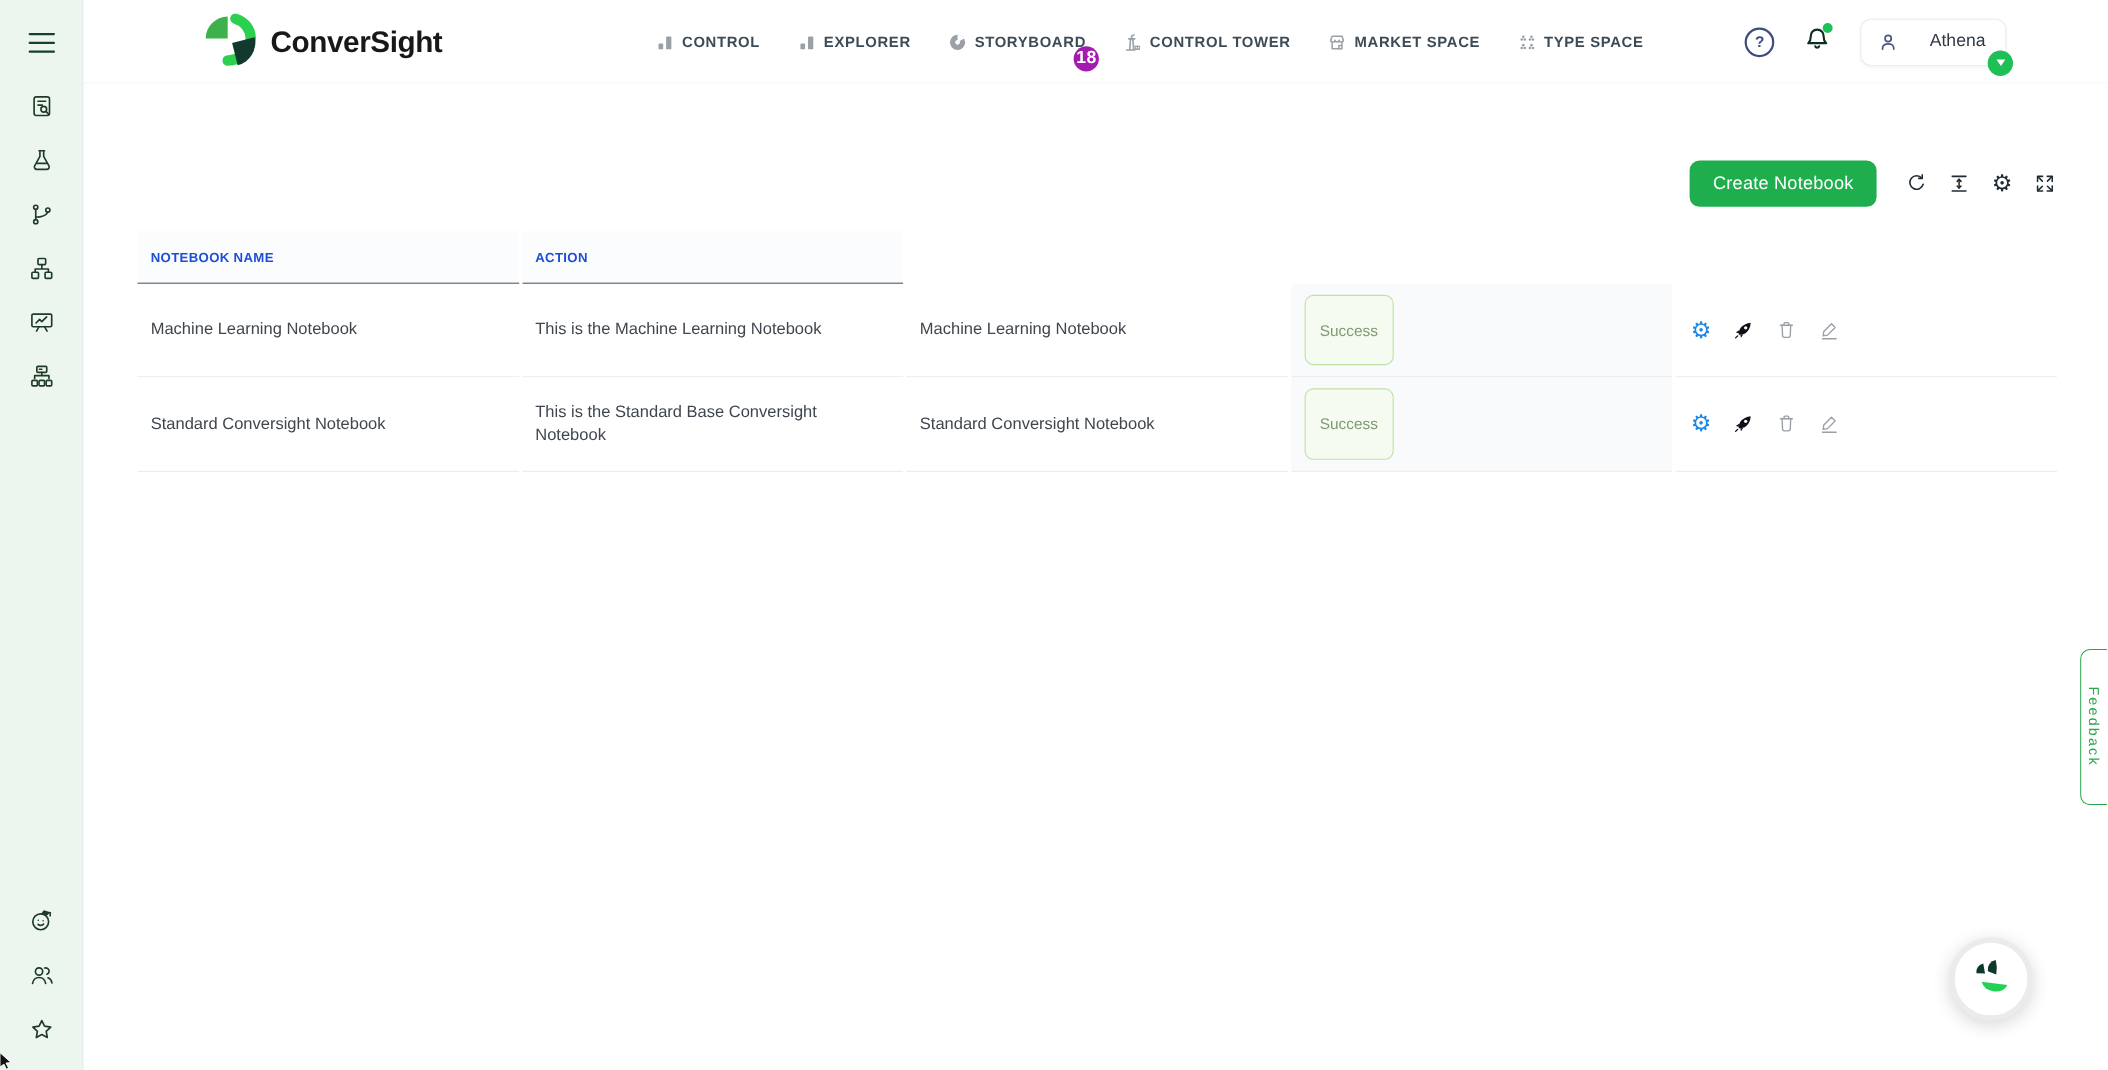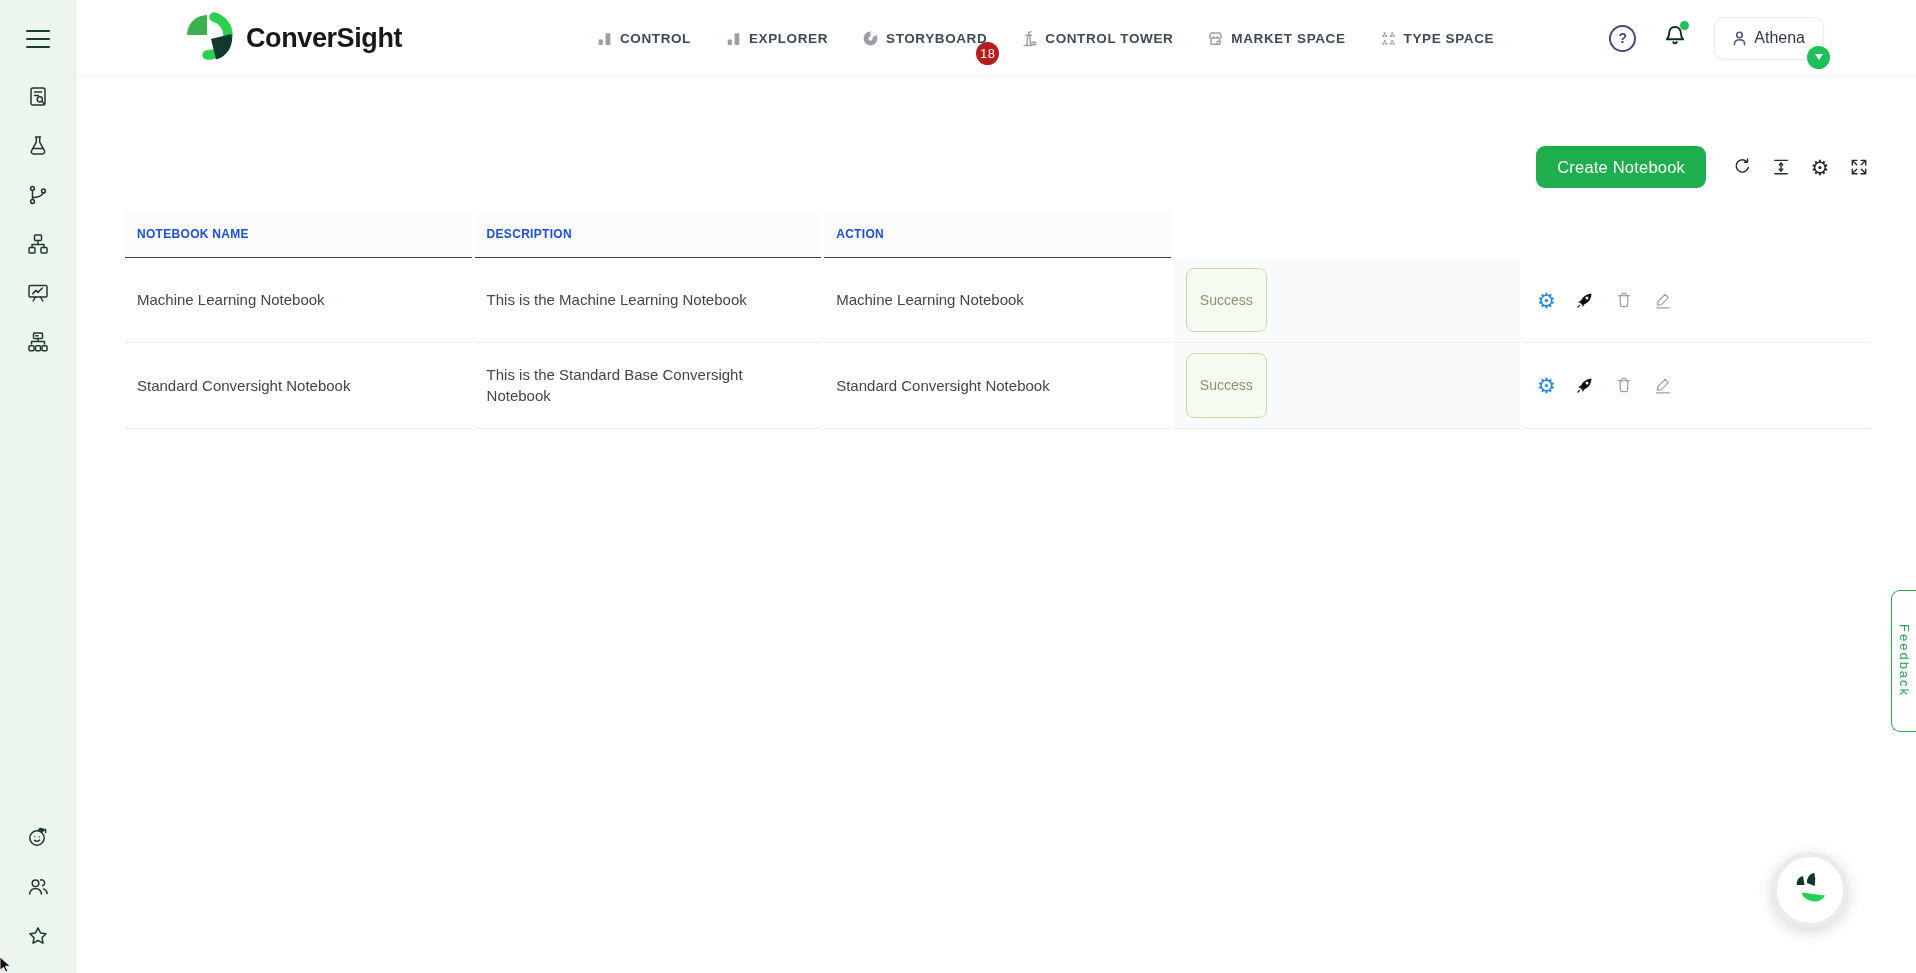--- a/index.html
+++ b/index.html
@@ -25,33 +25,33 @@
   .topbar { position:absolute; left:76px; right:0; top:0; height:76px; background:#fff;
     border-bottom:1px solid #f3f3f3; display:flex; align-items:center; }
   .logo { position:absolute; left:108px; top:12px; display:flex; align-items:center; gap:10px; cursor:pointer; }
   .logo-text { font-size:27px; font-weight:700; color:#16181a; letter-spacing:-0.4px; }
 
   .nav { position:absolute; left:520px; top:0; height:76px; display:flex; align-items:center; gap:34px; }
   .nav-item { position:relative; display:flex; align-items:center; gap:7px; cursor:pointer;
     color:#3c4b55; font-size:13.5px; font-weight:600; letter-spacing:0.6px; white-space:nowrap; }
   .nav-item svg { width:17px; height:17px; }
   .nav-badge { position:absolute; right:-12px; bottom:-18px; width:23px; height:23px; border-radius:50%;
-    background:#b91c1c; color:#fff; font-size:13px; font-weight:400;
+    background:#a21caf; color:#fff; font-size:16px; font-weight:700;
     display:flex; align-items:center; justify-content:center; }
 
   .top-right { position:absolute; right:92px; top:0; height:76px; display:flex; align-items:center; gap:26px; }
   .help-btn { width:27px; height:27px; border:2.2px solid #3f4a7d; border-radius:50%;
     color:#3f4a7d; font-size:14px; font-weight:700; display:flex; align-items:center; justify-content:center;
     cursor:pointer; }
   .bell-wrap { position:relative; cursor:pointer; }
   .bell-wrap svg { width:26px; height:26px; stroke:#0f2e22; fill:none; stroke-width:1.8;
     stroke-linecap:round; stroke-linejoin:round; }
   .bell-dot { position:absolute; right:-1px; top:-2px; width:9px; height:9px; border-radius:50%;
     background:#1fc05a; }
-  .user-chip { position:relative; display:flex; align-items:center; gap:4px;
+  .user-chip { position:relative; display:flex; align-items:center; gap:27px;
     border:1px solid #ececec; border-radius:10px; padding:10px 18px 10px 14px; background:#fff;
     box-shadow:0 1px 3px rgba(0,0,0,0.04); cursor:pointer; }
   .user-chip svg { width:21px; height:21px; stroke:#4a5583; fill:none; stroke-width:1.8;
     stroke-linecap:round; stroke-linejoin:round; }
   .user-name { font-size:16px; color:#2f3a46; }
   .user-caret { position:absolute; right:-7px; bottom:-10px; width:23px; height:23px; border-radius:50%;
     background:#1fbf57; display:flex; align-items:center; justify-content:center; }
   .user-caret i { width:0; height:0; border-left:4.5px solid transparent; border-right:4.5px solid transparent;
     border-top:6px solid #fff; display:block; }
 
@@ -314,21 +314,20 @@
               <path d="M14.5 4H20v5.5M9.5 4H4v5.5M14.5 20H20v-5.5M9.5 20H4v-5.5"></path>
               <path d="M19.6 4.4l-4.8 4.8M4.4 4.4l4.8 4.8M19.6 19.6l-4.8-4.8M4.4 19.6l4.8-4.8"></path>
             </svg>
         </div>
       </div>
     </div>
 
     <div class="table">
       <div class="t-row">
         <div class="th">NOTEBOOK NAME</div>
-        <div class="th">DESCRIPTION</div>
         <div class="th">ACTION</div>
       </div>
 
       <div class="t-row">
         <div class="td">Machine Learning Notebook</div>
         <div class="td">This is the Machine Learning Notebook</div>
         <div class="td">Machine Learning Notebook</div>
         <div class="td status-col">
           <span class="badge-success">Success</span>
         </div>

